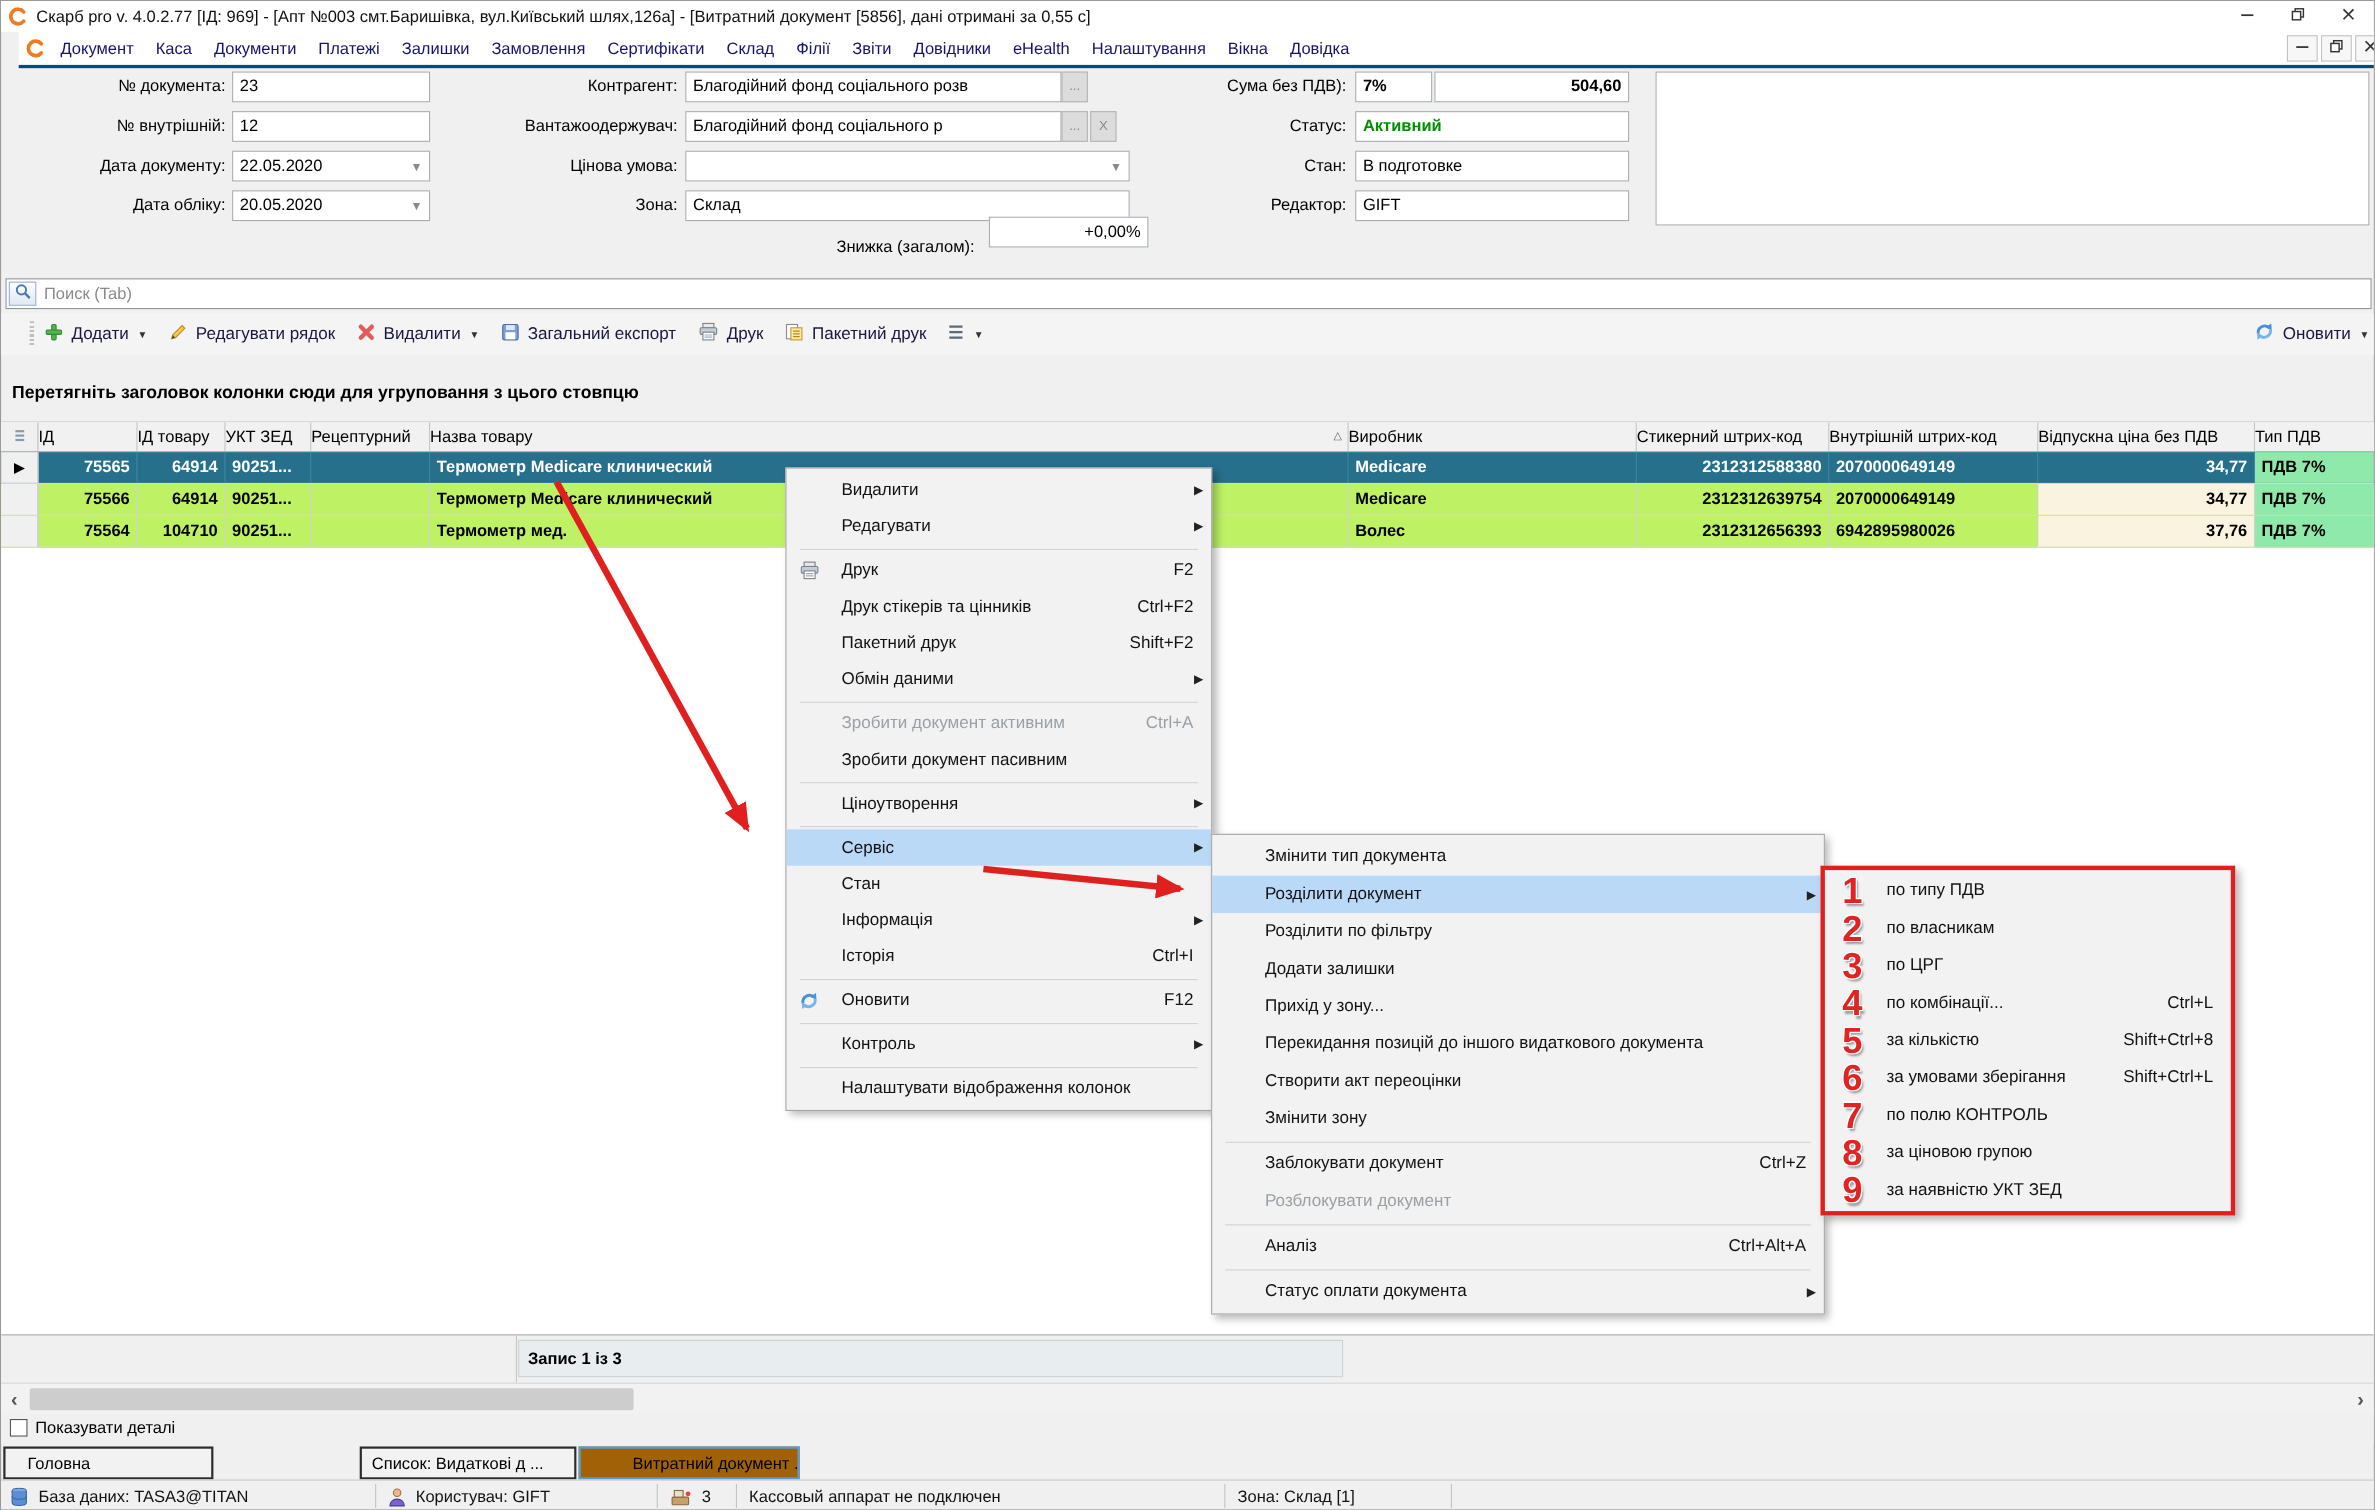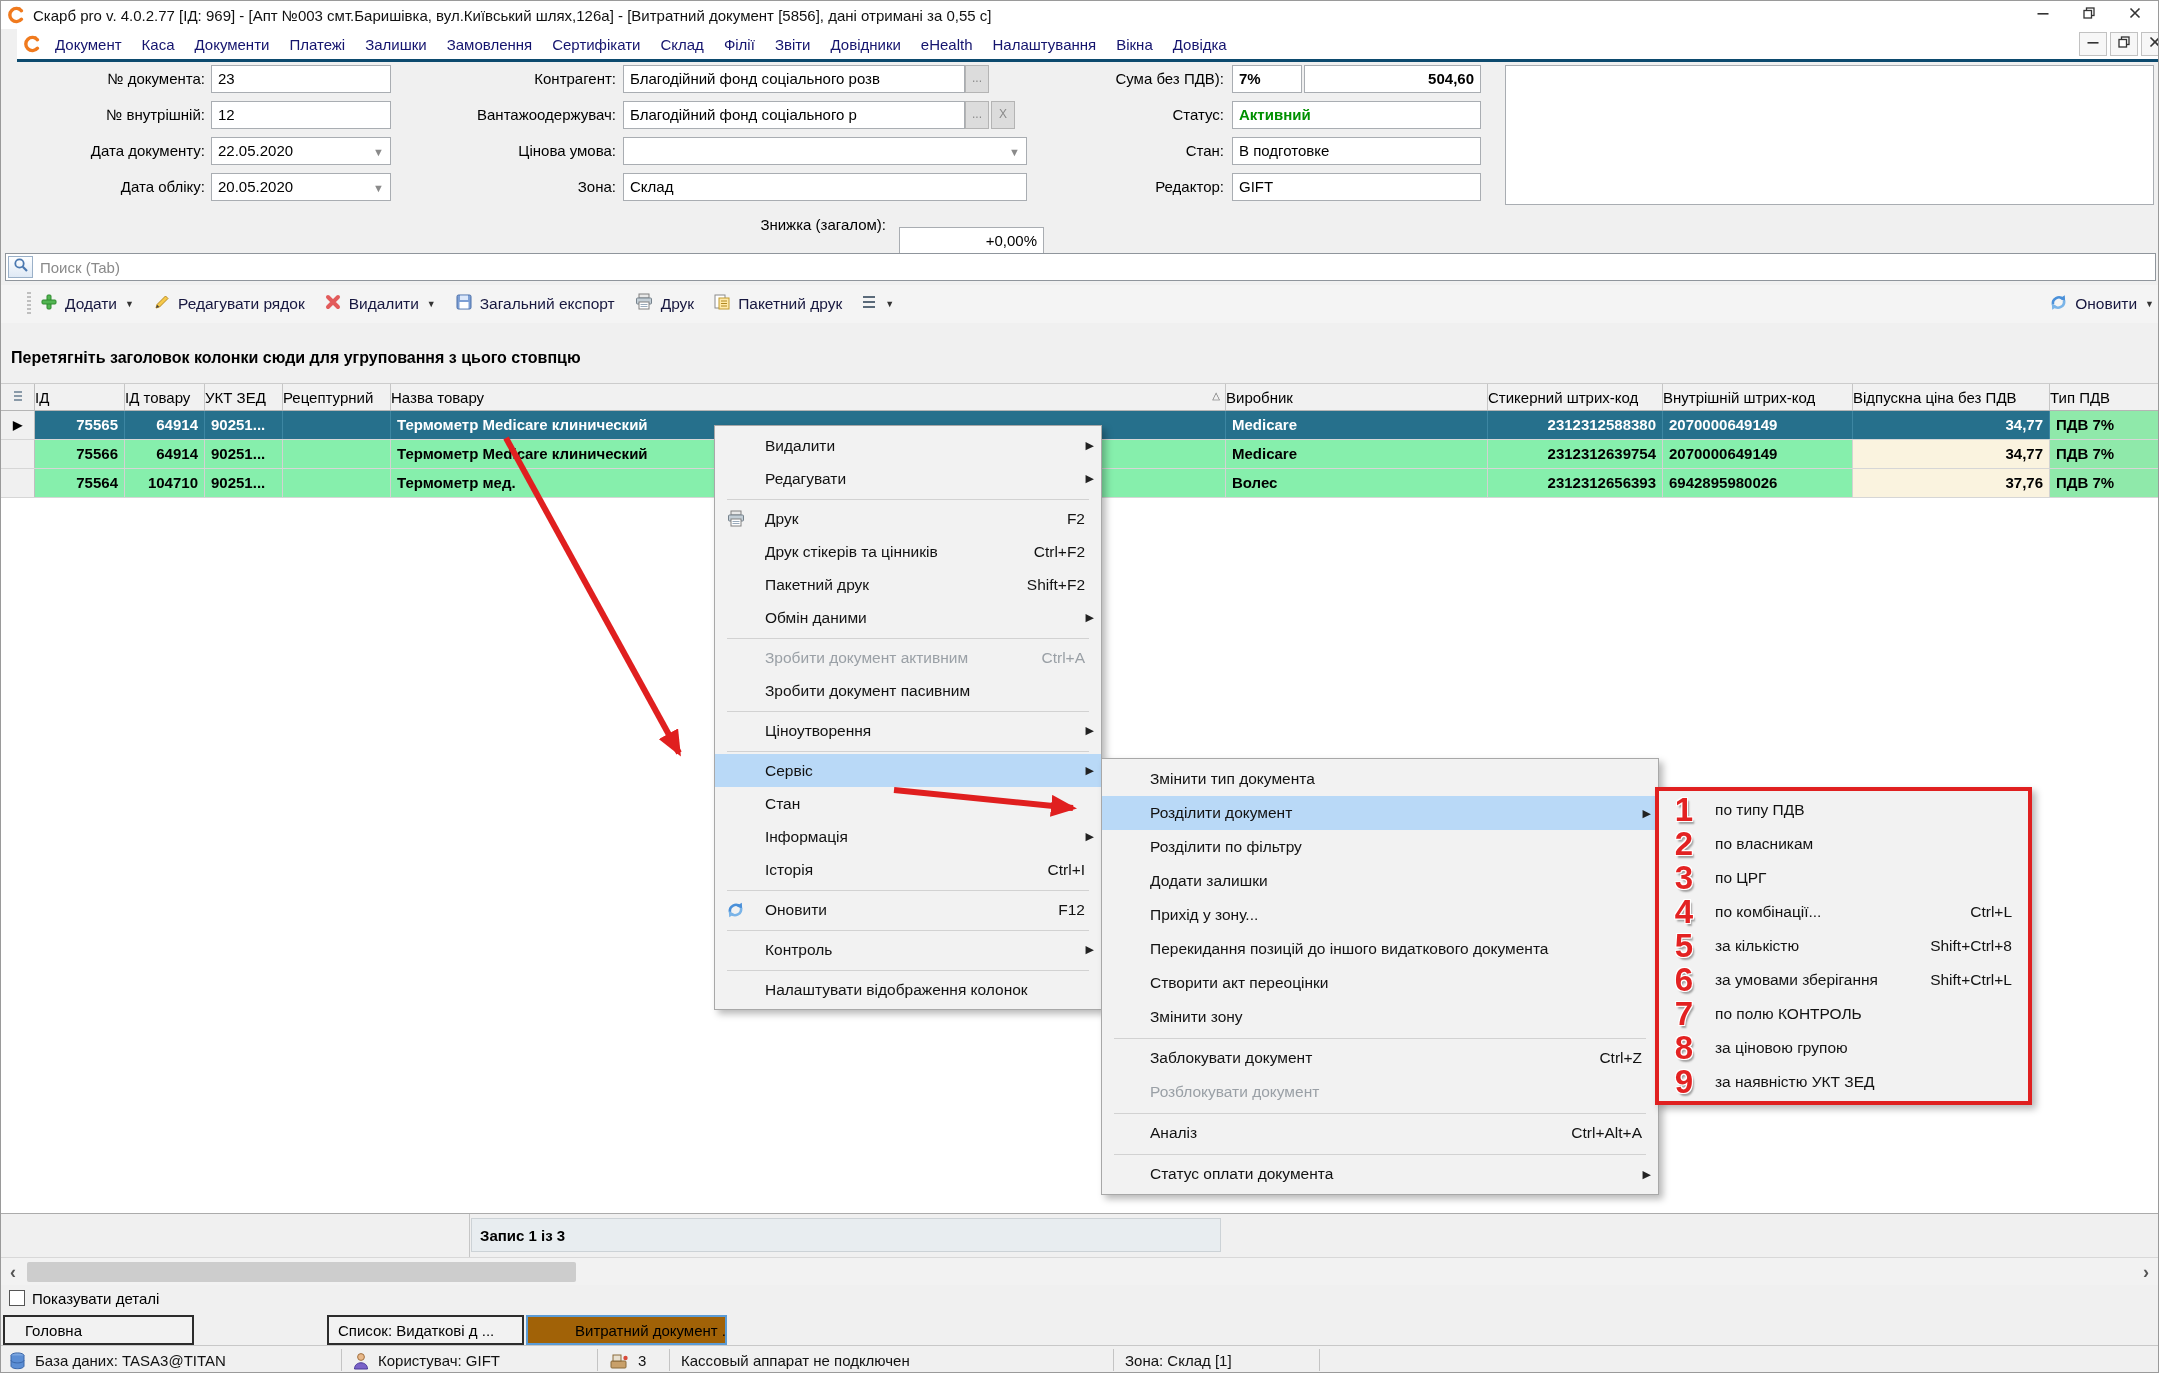--- a/index.html
+++ b/index.html
@@ -40,21 +40,21 @@
   .caret{font-size:9px;color:#333;margin-left:1px;}
   .tb-right{margin-left:auto;display:flex;align-items:center;gap:8px;margin-right:24px;font-size:15.5px;color:#17173f;}
   
   .grouphint{position:absolute;left:10px;top:348px;font-size:16px;font-weight:bold;color:#000;}
   
   .grid{position:absolute;left:0;top:382px;width:2159px;height:830px;background:#fff;border-top:1px solid #cccccc;}
   .ghead{display:flex;height:26px;background:#f1f1f1;border-bottom:1px solid #b5b5b5;}
   .hcell{box-sizing:border-box;border-right:1px solid #c6c6c6;font-size:15px;color:#000;display:flex;align-items:center;
          justify-content:flex-start;position:relative;white-space:nowrap;overflow:hidden;}
   .sortmark{position:absolute;right:5px;top:6px;font-size:10px;color:#666;}
-  .grow{display:flex;height:28px;border-bottom:1px solid #d6d6d6;font-weight:bold;font-size:15px;background:#86efac;}
+  .grow{display:flex;height:28px;border-bottom:1px solid #d6d6d6;font-weight:bold;font-size:15px;background:#bef264;}
   .gcell{box-sizing:border-box;border-right:1px solid #d2d2d2;padding:0 6px;line-height:27px;white-space:nowrap;overflow:hidden;}
   .al-r{text-align:right;}
   .markcell{box-sizing:border-box;background:#f0f0f0;border-right:1px solid #bfbfbf;display:flex;align-items:center;justify-content:center;
             font-size:12px;color:#000;}
   .grow.sel{background:#26708c;color:#fff;}
   .grow.sel .gcell{border-right-color:#3d86a2;}
   .gcell.price{background:#faf3df;}
   .gcell.vat{background:#8fe9aa;color:#000;}
   .grow.sel .gcell.price{background:transparent;}
   .grow.sel .gcell.vat{background:#8fe9aa;color:#000;}
@@ -202,21 +202,21 @@
   <div class="fld" style="left:1231px;top:136px;width:249px">В подготовке</div>
 
   <div class="lbl" style="left:4px;top:172px;width:200px">Дата обліку:</div>
   <div class="fld" style="left:210px;top:172px;width:180px"><span>20.05.2020</span><span class="chev">▼</span></div>
   <div class="lbl" style="left:400px;top:172px;width:215px">Зона:</div>
   <div class="fld" style="left:622px;top:172px;width:404px">Склад</div>
   <div class="lbl" style="left:1000px;top:172px;width:223px">Редактор:</div>
   <div class="fld" style="left:1231px;top:172px;width:249px">GIFT</div>
 
   <div class="lbl" style="left:680px;top:210px;width:205px">Знижка (загалом):</div>
-  <div class="fld right" style="left:898px;top:226px;width:145px">+0,00%</div>
+  <div class="fld right" style="left:898px;top:196px;width:145px">+0,00%</div>
 
   <div class="whitebox"></div>
 
   <div class="searchbar">
     <span class="sicon">
         <span class="ig"><svg width="16" height="16" viewBox="0 0 16 16">
             <circle cx="6.5" cy="6.5" r="4.2" fill="none" stroke="#4a78b0" stroke-width="1.8"></circle>
             <line x1="9.8" y1="9.8" x2="14" y2="14" stroke="#4a78b0" stroke-width="2.2"></line>
           </svg></span>
       </span>

